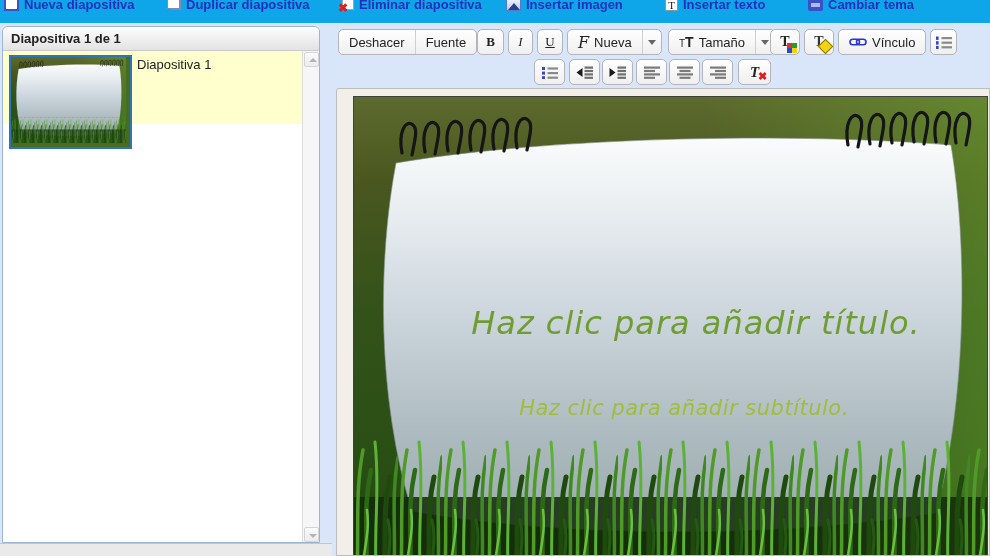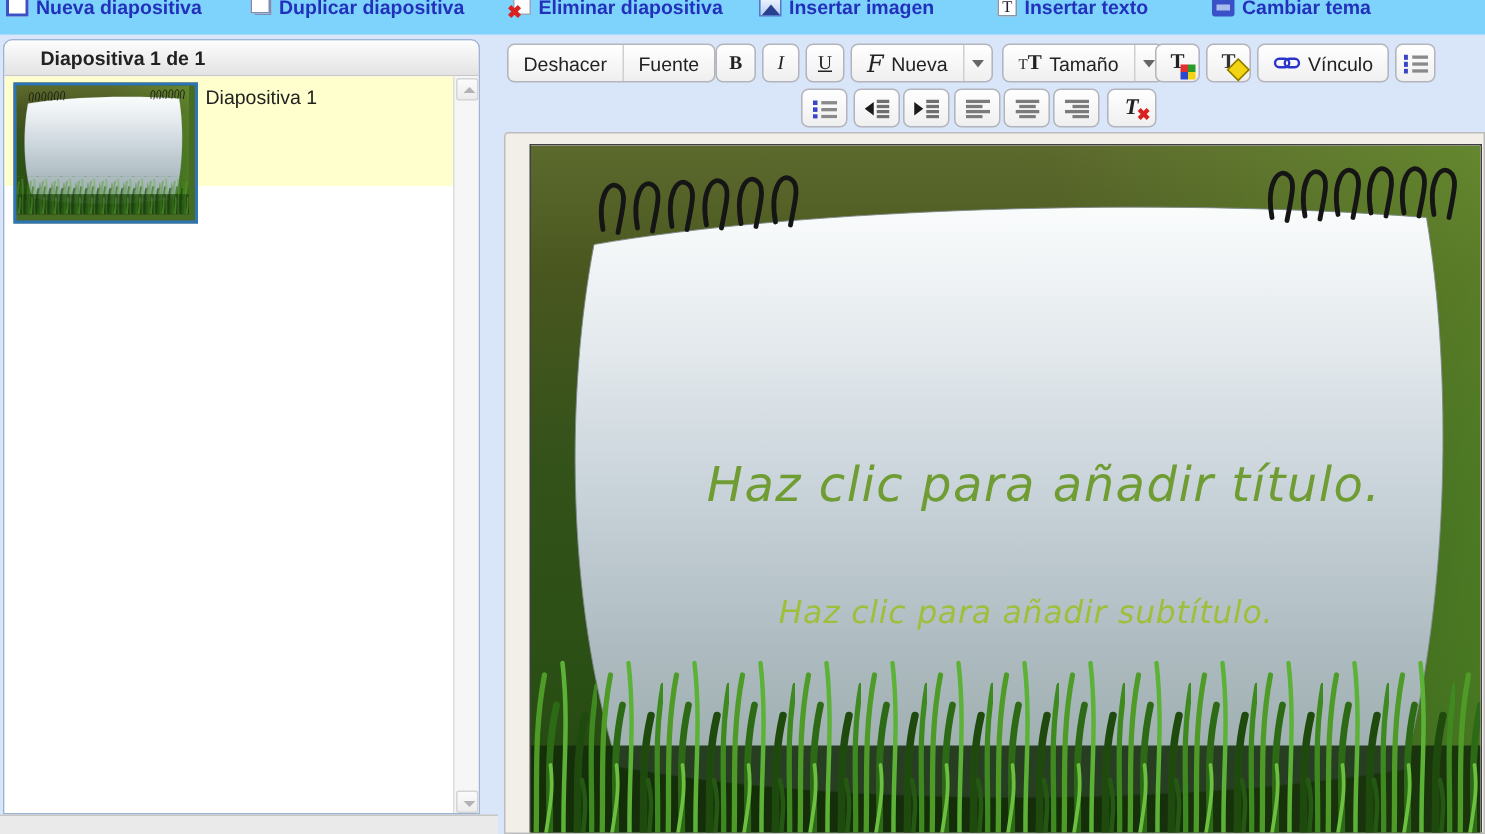--- a/index.html
+++ b/index.html
@@ -2,40 +2,40 @@
 <html><head>
 <meta charset="utf-8">
 <style>
   html,body{margin:0;padding:0;}
   body{
     width:990px;height:556px;overflow:hidden;position:relative;
     background:#d9e5f8;
     font-family:"Liberation Sans",sans-serif;font-size:13px;color:#222;
   }
   
-  .topbar{position:absolute;left:0;top:0;width:990px;height:23px;background:#7dd3fc;overflow:hidden;}
+  .topbar{position:absolute;left:0;top:0;width:990px;height:23px;background:#0ea5e9;overflow:hidden;}
   .tt-item{position:absolute;top:-3px;display:flex;align-items:center;gap:5px;cursor:pointer;}
   .tt-item .lbl{font-weight:bold;color:#2230bb;white-space:nowrap;}
   .ic{display:inline-block;position:relative;box-sizing:border-box;}
   .ic-new{width:15px;height:13px;border:2px solid #3c52c4;background:#fff;}
   .ic-dup{width:11px;height:10px;border:1px solid #7a8db8;background:#fff;margin-left:3px;}
   .ic-dup::after{content:"";position:absolute;left:-4px;top:-4px;width:11px;height:10px;border:1px solid #7a8db8;background:#fff;}
   .ic-del{width:12px;height:11px;border:1px solid #9aa8bb;background:#fdfdfd;}
   .ic-del .x{position:absolute;left:-5px;bottom:-4px;color:#d92121;font-weight:bold;font-size:12px;line-height:10px;}
   .ic-img{width:15px;height:12px;border:1px solid #5577cc;background:linear-gradient(#eaf1ff,#b9cdf0);overflow:hidden;}
   .ic-img::after{content:"";position:absolute;left:1px;bottom:0;border-left:6px solid transparent;border-right:6px solid transparent;border-bottom:7px solid #27418f;}
   .ic-txt{width:13px;height:13px;border:1px solid #8896aa;background:#fff;font-family:"Liberation Serif",serif;font-size:11px;line-height:12px;text-align:center;color:#223;}
   .ic-thm{width:15px;height:12px;background:#3a50c8;border-radius:2px;}
   .ic-thm::after{content:"";position:absolute;left:3px;top:4px;width:9px;height:4px;background:#a9bcec;}
   
   .lpanel{position:absolute;left:2px;top:26px;width:318px;height:517px;box-sizing:border-box;
     border:1px solid #9db4d6;border-radius:6px 6px 0 0;background:#fff;overflow:hidden;}
   .lp-head{height:24px;background:linear-gradient(#fdfdfd,#e3e3e3);border-bottom:1px solid #c9c9c9;
     display:flex;align-items:center;padding:0 8px;box-sizing:border-box;}
-  .lp-title{font-weight:bold;color:#222;margin-left:16px;}
+  .lp-title{font-weight:bold;color:#222;}
   .lp-nav{margin-left:auto;display:flex;gap:20px;color:#b3b3b3;font-weight:bold;}
   .lp-body{position:relative;height:492px;background:#fff;}
   .slide-row{position:absolute;left:0;top:0;right:17px;height:73px;background:#ffffce;cursor:pointer;}
   .thumb{position:absolute;left:6px;top:4px;width:119px;height:90px;border:2px solid #2e74b9;background:#476b22;overflow:hidden;}
   .thumb svg{display:block;}
   .row-label{position:absolute;left:134px;top:6px;color:#222;}
   .sbar{position:absolute;right:0;top:0;bottom:0;width:17px;background:#f6f6f6;border-left:1px solid #ddd;box-sizing:border-box;}
   .sbtn{position:absolute;left:1px;width:15px;height:15px;background:linear-gradient(#fbfbfb,#ececec);
     border:1px solid #d4d4d4;border-radius:2px;box-sizing:border-box;}
   .sbtn.up{top:1px;} .sbtn.down{bottom:1px;}
@@ -45,21 +45,21 @@
   
   .btn{position:absolute;height:26px;background:linear-gradient(#ffffff,#efefef);
     border:1px solid #b4b4bc;border-radius:5px;box-sizing:border-box;
     display:flex;align-items:center;justify-content:center;color:#222;cursor:pointer;}
   .seg{display:flex;align-items:center;justify-content:center;height:100%;padding:0 10px;}
   .seg + .seg{border-left:1px solid #cfcfcf;}
   .seg.arrow{padding:0 5px;}
   .caret{border-left:4px solid transparent;border-right:4px solid transparent;border-top:5px solid #666;}
   .serif{font-family:"Liberation Serif",serif;}
   .glyphF{font-family:"DejaVu Serif",serif;font-style:italic;font-size:16px;margin-right:5px;}
-  .glyphTT{font-family:Liberation Serif, serif;margin-right:5px;text-align:right;}
+  .glyphTT{font-family:Liberation Sans, sans-serif;margin-right:5px;text-align:right;}
   .glyphTT .s{font-size:10px;} .glyphTT .b{font-size:14px;font-weight:bold;}
   .tcol{position:relative;font-family:"Liberation Serif",serif;font-weight:bold;font-size:14px;}
   .tcol .grid{position:absolute;left:7px;top:9px;width:10px;height:10px;display:grid;grid-template-columns:5px 5px;}
   .tcol .grid i{width:5px;height:5px;}
   .thl{position:relative;font-family:"Liberation Serif",serif;font-weight:bold;font-size:14px;color:#333;}
   .nib{position:absolute;left:6px;top:7px;width:9px;height:9px;background:#f2d413;border:1px solid #8a7a00;transform:rotate(45deg);}
   .trem{font-family:"Liberation Serif",serif;font-style:italic;font-weight:bold;font-size:15px;position:relative;}
   .trem .x{position:absolute;left:8px;top:6px;color:#d92121;font-size:11px;font-style:normal;}
   
   .canvas{position:absolute;left:336px;top:88px;width:654px;height:468px;background:#f1efe8;

